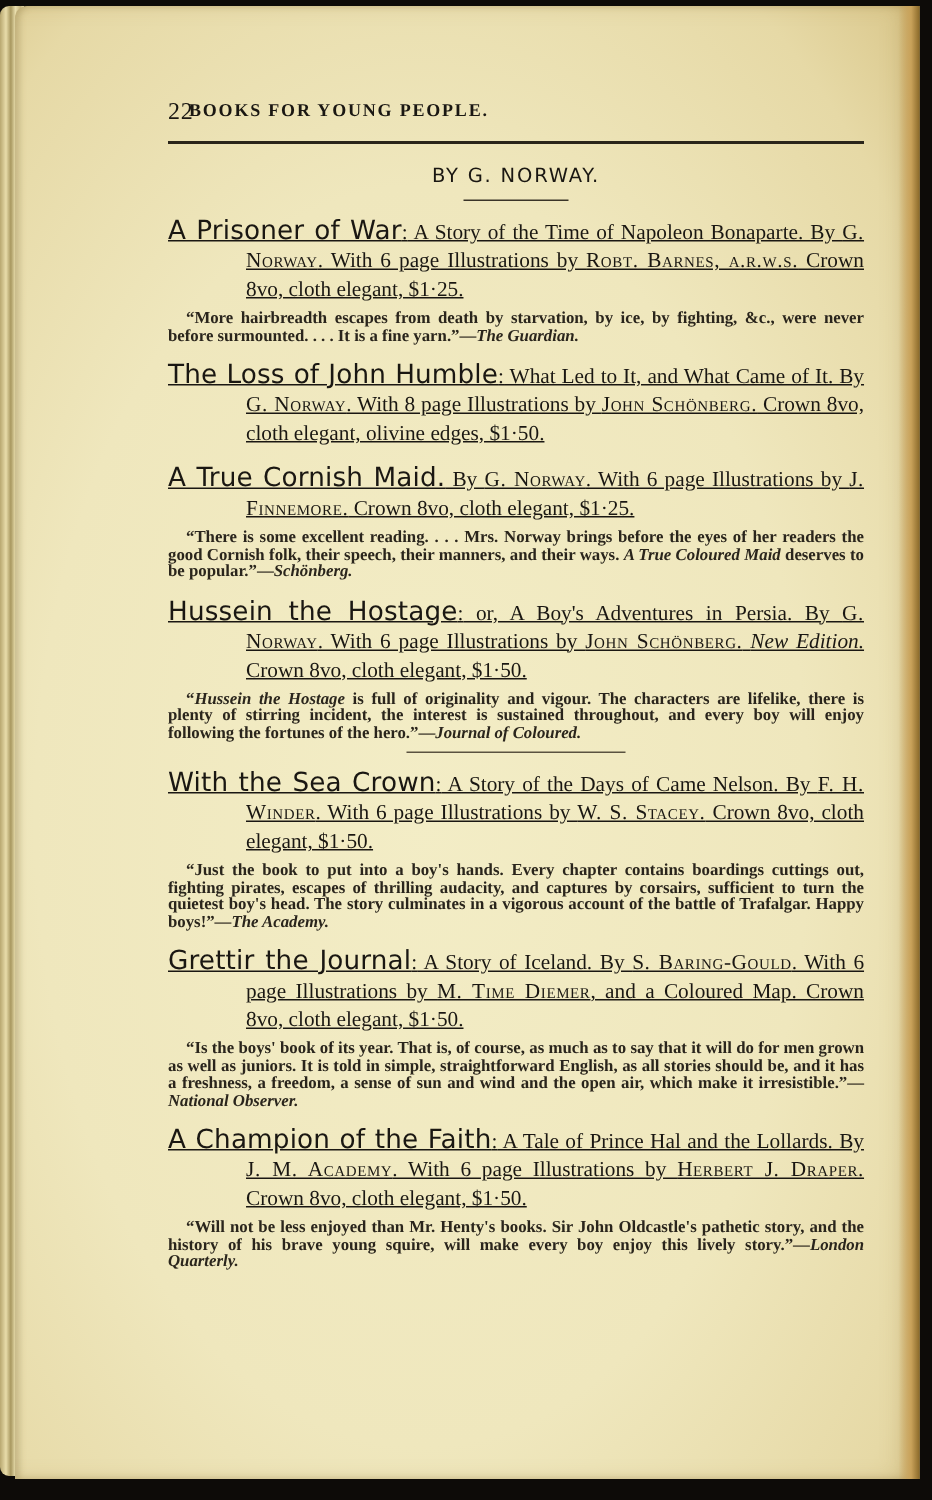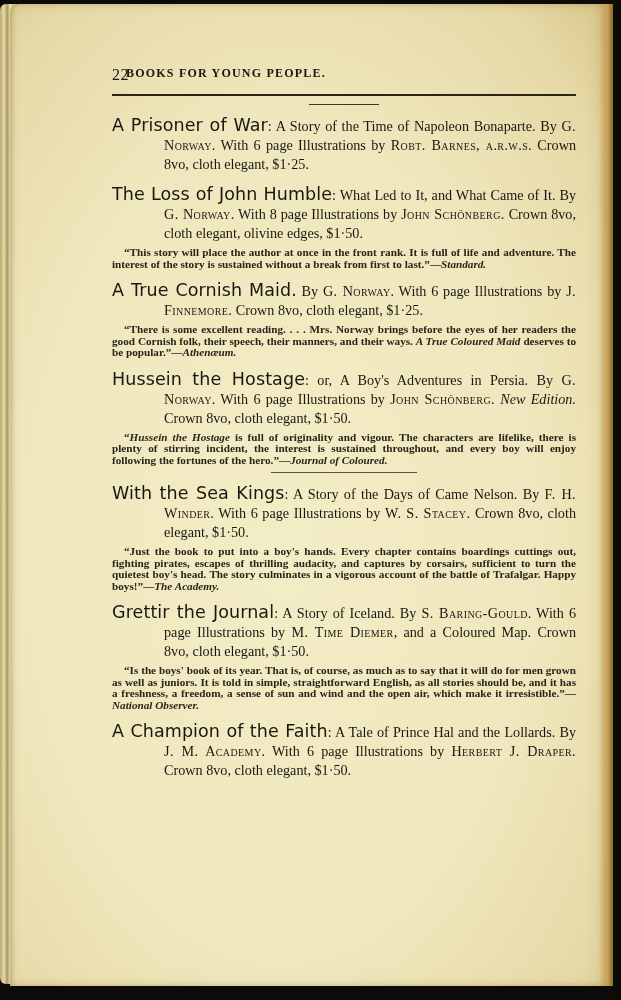--- a/index.html
+++ b/index.html
@@ -41,20 +41,21 @@
     .head-rule { height: 2px; background: #2a251a; margin-top: 4px; }
     .section-title {
       text-align: center; margin-top: 14px;
       font-family: "DejaVu Sans", sans-serif; font-size: 13px; letter-spacing: 1.2px;
     }
     .short-rule { width: 70px; height: 1px; background: #3a3428; margin: 8px auto 0; }
     .entry { margin-top: 11px; }
     .entry-head {
       font-size: 14.2px; line-height: 19px; padding-left: 52px; text-indent: -52px;
       text-align: justify;
+      text-decoration: underline;
     }
     .entry-title {
       font-family: "DejaVu Sans", sans-serif; font-size: 17.5px; letter-spacing: 0.1px;
     }
     .sc { font-variant: small-caps; letter-spacing: 0.4px; }
     .review {
       font-size: 11.2px; line-height: 11.5px; margin-top: 4px;
       text-indent: 12px; text-align: justify; font-weight: bold; color: #2a251c;
     }
     .review i { font-weight: bold; }
@@ -67,63 +68,65 @@
 <div class="page">
   <div class="spine"></div>
 </div>
 
 <div class="content">
   <div class="running-head">
     <span class="page-num">22</span>
     <span class="running-title">BOOKS FOR YOUNG PEOPLE.</span>
   </div>
   <div class="head-rule"></div>
+  <div class="section-title">BY G. NORWAY.</div>
   <div class="short-rule"></div>
 
   <div class="entry">
     <div class="entry-head">
       <span class="entry-title">A Prisoner of War</span><span>:</span><span> A Story of the Time of Napoleon Bonaparte. By </span><span class="sc">G. Norway</span><span>. With 6 page Illustrations by </span><span class="sc">Robt. Barnes, a.r.w.s.</span><span> Crown 8vo, cloth elegant, $1·25.</span>
     </div>
+    <div class="review"><span>“More hairbreadth escapes from death by starvation, by ice, by fighting, &amp;c., were never before surmounted. . . . It is a fine yarn.”—</span><i>The Guardian.</i></div>
   </div>
 
   <div class="entry">
     <div class="entry-head">
       <span class="entry-title">The Loss of John Humble</span><span>:</span><span> What Led to It, and What Came of It. By </span><span class="sc">G. Norway</span><span>. With 8 page Illustrations by </span><span class="sc">John Schönberg.</span><span> Crown 8vo, cloth elegant, olivine edges, $1·50.</span>
     </div>
-    <div class="review"><span>“This story will place the author at once in the front rank. It is full of life and adventure. The interest of the story is sustained without a break from first to last.”—</span><i>Standard.</i></div>
   </div>
 
   <div class="entry">
     <div class="entry-head">
       <span class="entry-title">A True Cornish Maid.</span><span> By </span><span class="sc">G. Norway</span><span>. With 6 page Illustrations by </span><span class="sc">J. Finnemore.</span><span> Crown 8vo, cloth elegant, $1·25.</span>
     </div>
-    <div class="review"><span>“There is some excellent reading. . . . Mrs. Norway brings before the eyes of her readers the good Cornish folk, their speech, their manners, and their ways. </span><i>A True Coloured Maid</i><span> deserves to be popular.”—</span><i>Athenæum.</i></div>
+    <div class="review"><span>“There is some excellent reading. . . . Mrs. Norway brings before the eyes of her readers the good Cornish folk, their speech, their manners, and their ways. </span><i>A True Coloured Maid</i><span> deserves to be popular.”—</span><i>Schönberg.</i></div>
   </div>
 
   <div class="entry">
     <div class="entry-head">
       <span class="entry-title">Hussein the Hostage</span><span>:</span><span> or, A Boy's Adventures in Persia. By </span><span class="sc">G. Norway</span><span>. With 6 page Illustrations by </span><span class="sc">John Schönberg.</span> <i>New Edition.</i><span> Crown 8vo, cloth elegant, $1·50.</span>
     </div>
     <div class="review">“<i>Hussein the Hostage</i><span> is full of originality and vigour. The characters are lifelike, there is plenty of stirring incident, the interest is sustained throughout, and every boy will enjoy following the fortunes of the hero.”—</span><i>Journal of Coloured.</i></div>
   </div>
 
   <div class="between-rule"></div>
 
   <div class="entry">
     <div class="entry-head">
-      <span class="entry-title">With the Sea Kings</span><span>:</span><span> A Story of the Days of Came Nelson. By </span><span class="sc">F. H. Winder</span><span>. With 6 page Illustrations by </span><span class="sc">W. S. Stacey.</span><span> Crown 8vo, cloth elegant, $1·50.</span>
+      <span class="entry-title">With the Sea Crown</span><span>:</span><span> A Story of the Days of Came Nelson. By </span><span class="sc">F. H. Winder</span><span>. With 6 page Illustrations by </span><span class="sc">W. S. Stacey.</span><span> Crown 8vo, cloth elegant, $1·50.</span>
     </div>
     <div class="review"><span>“Just the book to put into a boy's hands. Every chapter contains boardings cuttings out, fighting pirates, escapes of thrilling audacity, and captures by corsairs, sufficient to turn the quietest boy's head. The story culminates in a vigorous account of the battle of Trafalgar. Happy boys!”—</span><i>The Academy.</i></div>
   </div>
 
   <div class="entry">
     <div class="entry-head">
       <span class="entry-title">Grettir the Journal</span><span>:</span><span> A Story of Iceland. By </span><span class="sc">S. Baring-Gould</span><span>. With 6 page Illustrations by </span><span class="sc">M. Time Diemer</span><span>, and a Coloured Map. Crown 8vo, cloth elegant, $1·50.</span>
     </div>
     <div class="review"><span>“Is the boys' book of its year. That is, of course, as much as to say that it will do for men grown as well as juniors. It is told in simple, straightforward English, as all stories should be, and it has a freshness, a freedom, a sense of sun and wind and the open air, which make it irresistible.”—</span><i>National Observer.</i></div>
   </div>
 
   <div class="entry">
     <div class="entry-head">
       <span class="entry-title">A Champion of the Faith</span><span>:</span><span> A Tale of Prince Hal and the Lollards. By </span><span class="sc">J. M. Academy</span><span>. With 6 page Illustrations by </span><span class="sc">Herbert J. Draper.</span><span> Crown 8vo, cloth elegant, $1·50.</span>
     </div>
+    <div class="review"><span>“Will not be less enjoyed than Mr. Henty's books. Sir John Oldcastle's pathetic story, and the history of his brave young squire, will make every boy enjoy this lively story.”—</span><i>London Quarterly.</i></div>
   </div>
 </div>
 
 </body></html>

